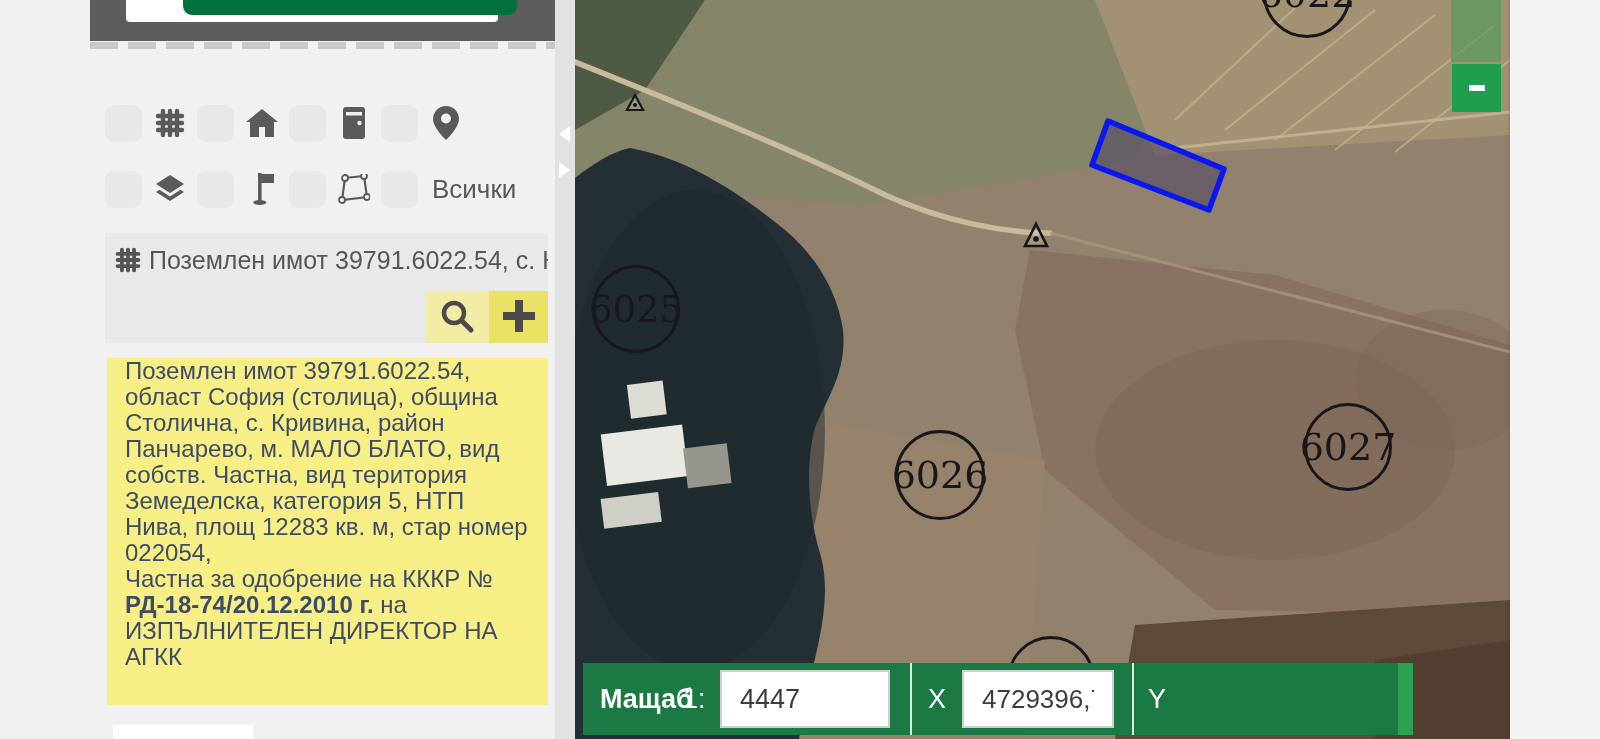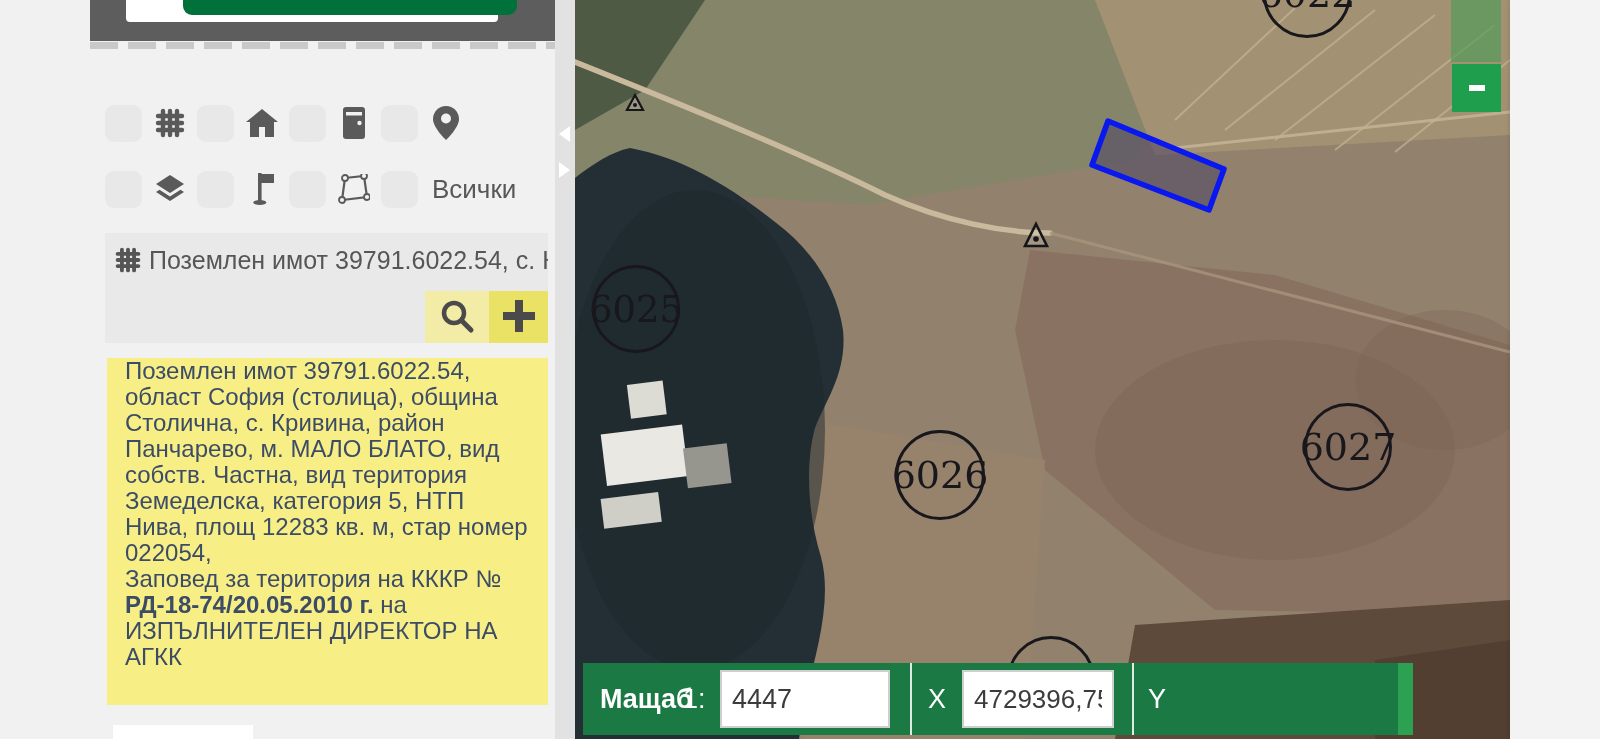--- a/index.html
+++ b/index.html
@@ -66,21 +66,21 @@
 
   
   #statusbar { left:8px; top:663px; width:830px; height:72px; background:#1b7a44; z-index:3; }
   #statusbar .divider { position:absolute; top:0; width:2px; height:72px; background:rgba(255,255,255,0.85); }
   #divider1 { left:327px; } #divider2 { left:549px; }
   #bar-cap { position:absolute; right:0; top:0; width:15px; height:72px; background:#2ca152; }
   .bar-label { position:absolute; top:21px; color:#ffffff; font-size:27px; }
   #scale-label { left:17px;font-weight:bold; } #scale-ratio { left:100px; }
   #x-label { left:345px; } #y-label { left:565px; }
   .bar-input { position:absolute; top:7px; height:58px; border:2px solid #cfcfcf;
-               background:#ffffff; color:#3c3c3c; font-size:26px; padding:0 10px;
+               background:#ffffff; color:#3c3c3c; font-size:26px; padding:0 18px;
                font-family:"Liberation Sans", sans-serif; }
   #scale-input { left:137px; width:170px; font-size:27px; }
   #x-input { left:379px; width:152px; }
   #y-input { left:609px; width:196px; }
 
   
   #zoom-in  { left:876px; top:0;  width:50px; height:62px; background:rgba(72,155,84,0.62); z-index:3; }
   #zoom-out { left:877px; top:64px; width:49px; height:48px; background:#1f9e4d; z-index:3;
               display:flex; align-items:center; justify-content:center; cursor:pointer; border:none; }
   #minus-bar { width:16px; height:6px; background:#ffffff; }
@@ -198,21 +198,21 @@
       <svg width="36" height="36" viewBox="0 0 36 36">
         <line x1="18" y1="2" x2="18" y2="34" stroke="#4a4a4a" stroke-width="8"></line>
         <line x1="2" y1="18" x2="34" y2="18" stroke="#4a4a4a" stroke-width="8"></line>
       </svg>
     </span>
   </button>
 
 
   <div id="info-box" class="abs">
     <span>Поземлен имот 39791.6022.54, област София (столица), община Столична, с. Кривина, район Панчарево, м. МАЛО БЛАТО, вид собств. Частна, вид територия Земеделска, категория 5, НТП Нива, площ 12283 кв. м, стар номер 022054,</span><br>
-    <span>Заповед за територия на КККР № </span><b>РД-18-74/20.05.2010 г.</b><span> на ИЗПЪЛНИТЕЛЕН ДИРЕКТОР НА АГКК</span>
+    <span>Частна за одобрение на КККР № </span><b>РД-18-74/20.12.2010 г.</b><span> на ИЗПЪЛНИТЕЛЕН ДИРЕКТОР НА АГКК</span>
   </div>
 
   <div id="bottom-panel" class="abs"></div>
 </div>
 
 <div id="splitter" class="abs">
   <div id="arrow-left" class="tri"></div>
   <div id="arrow-right" class="tri"></div>
 </div>
 

